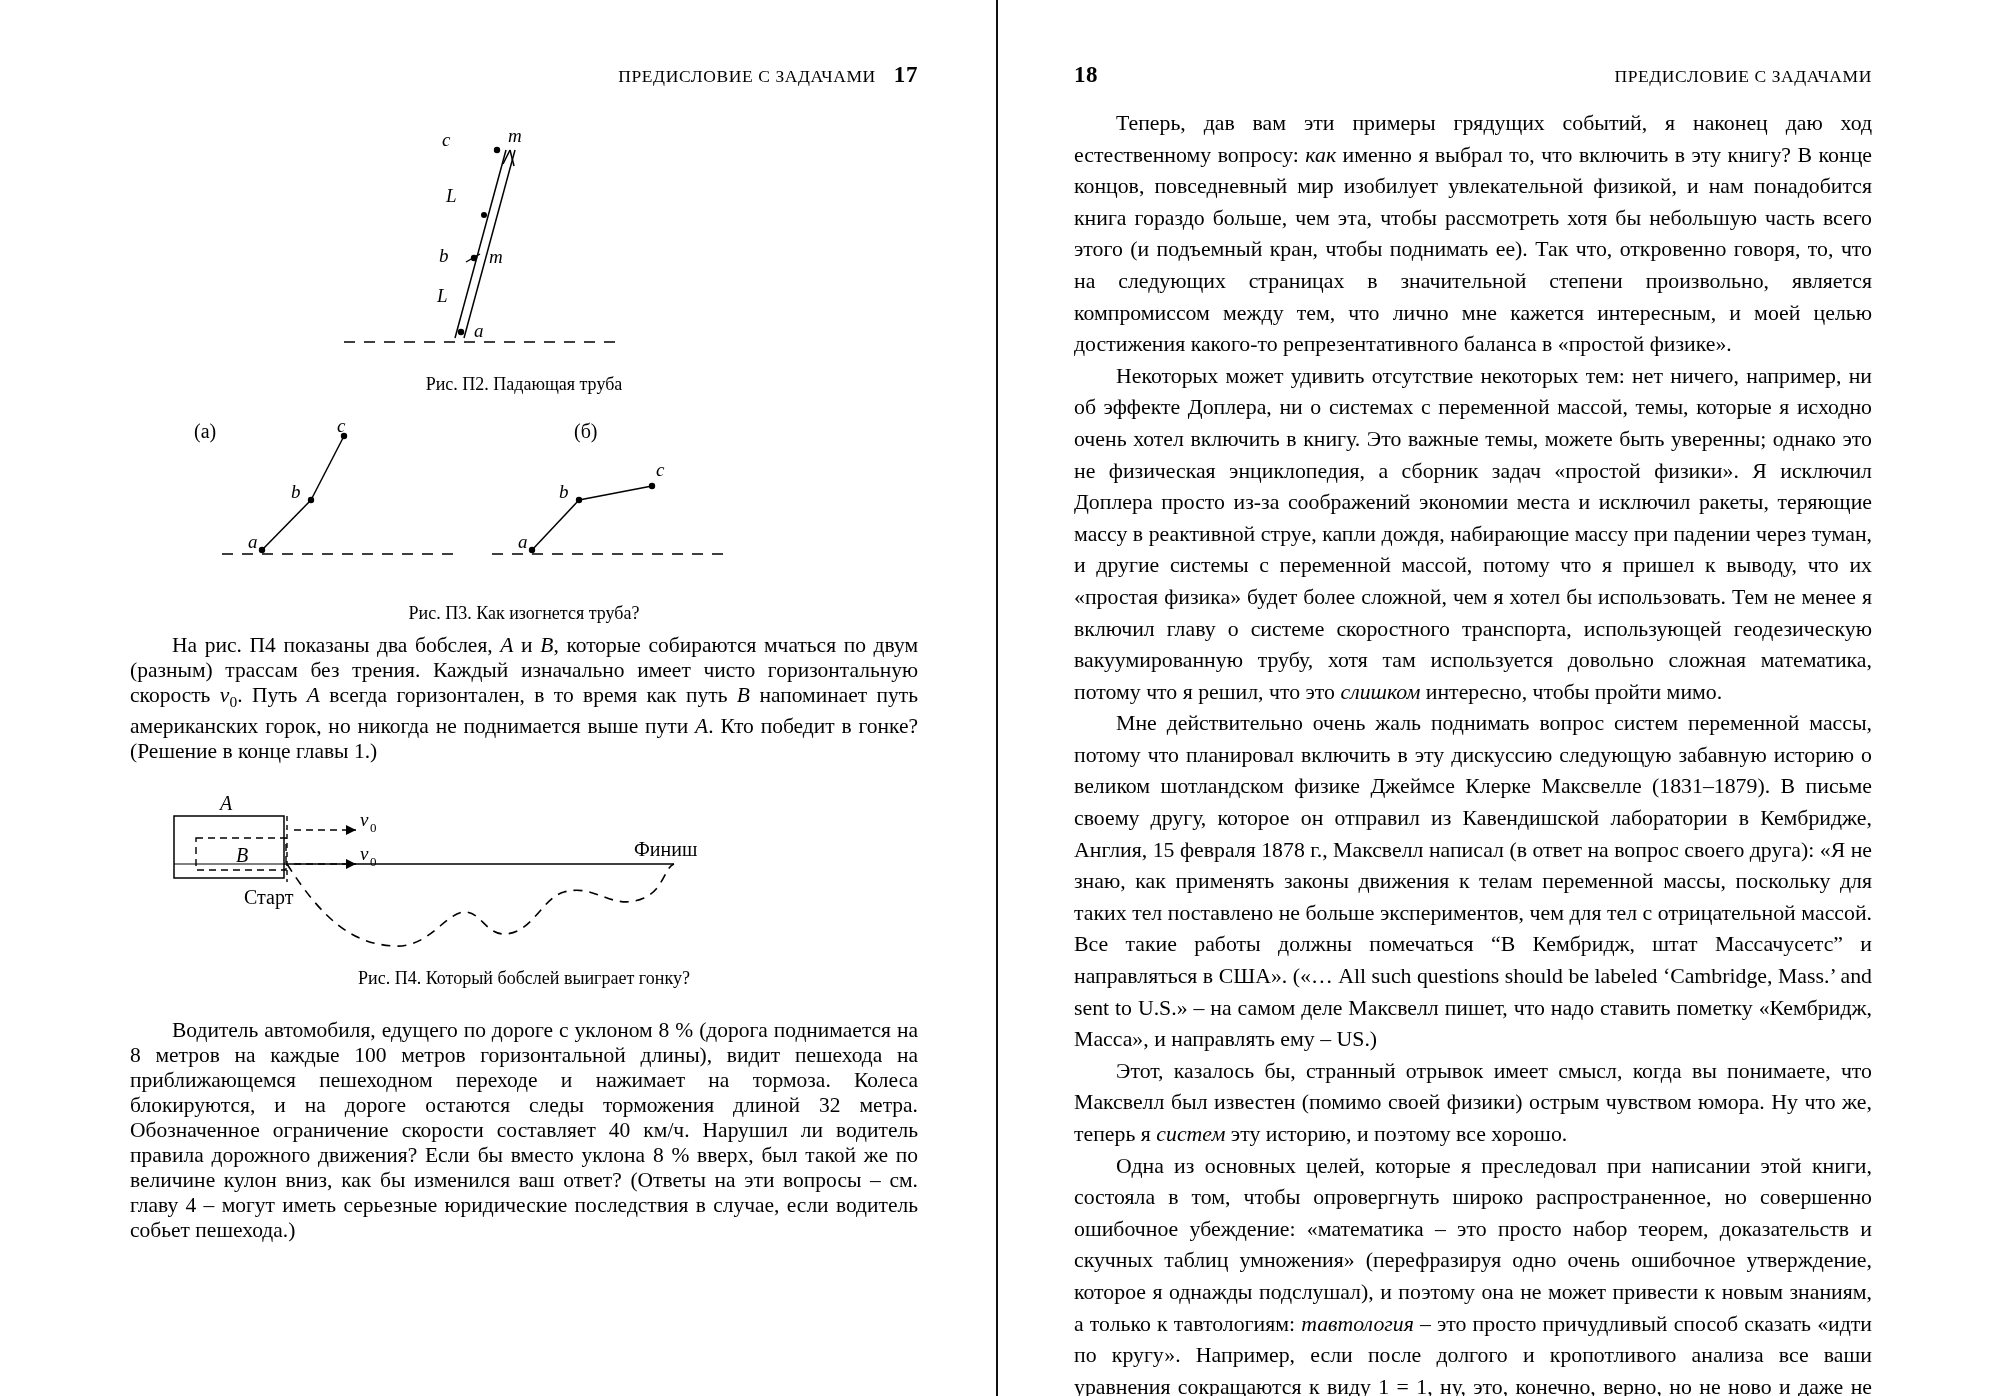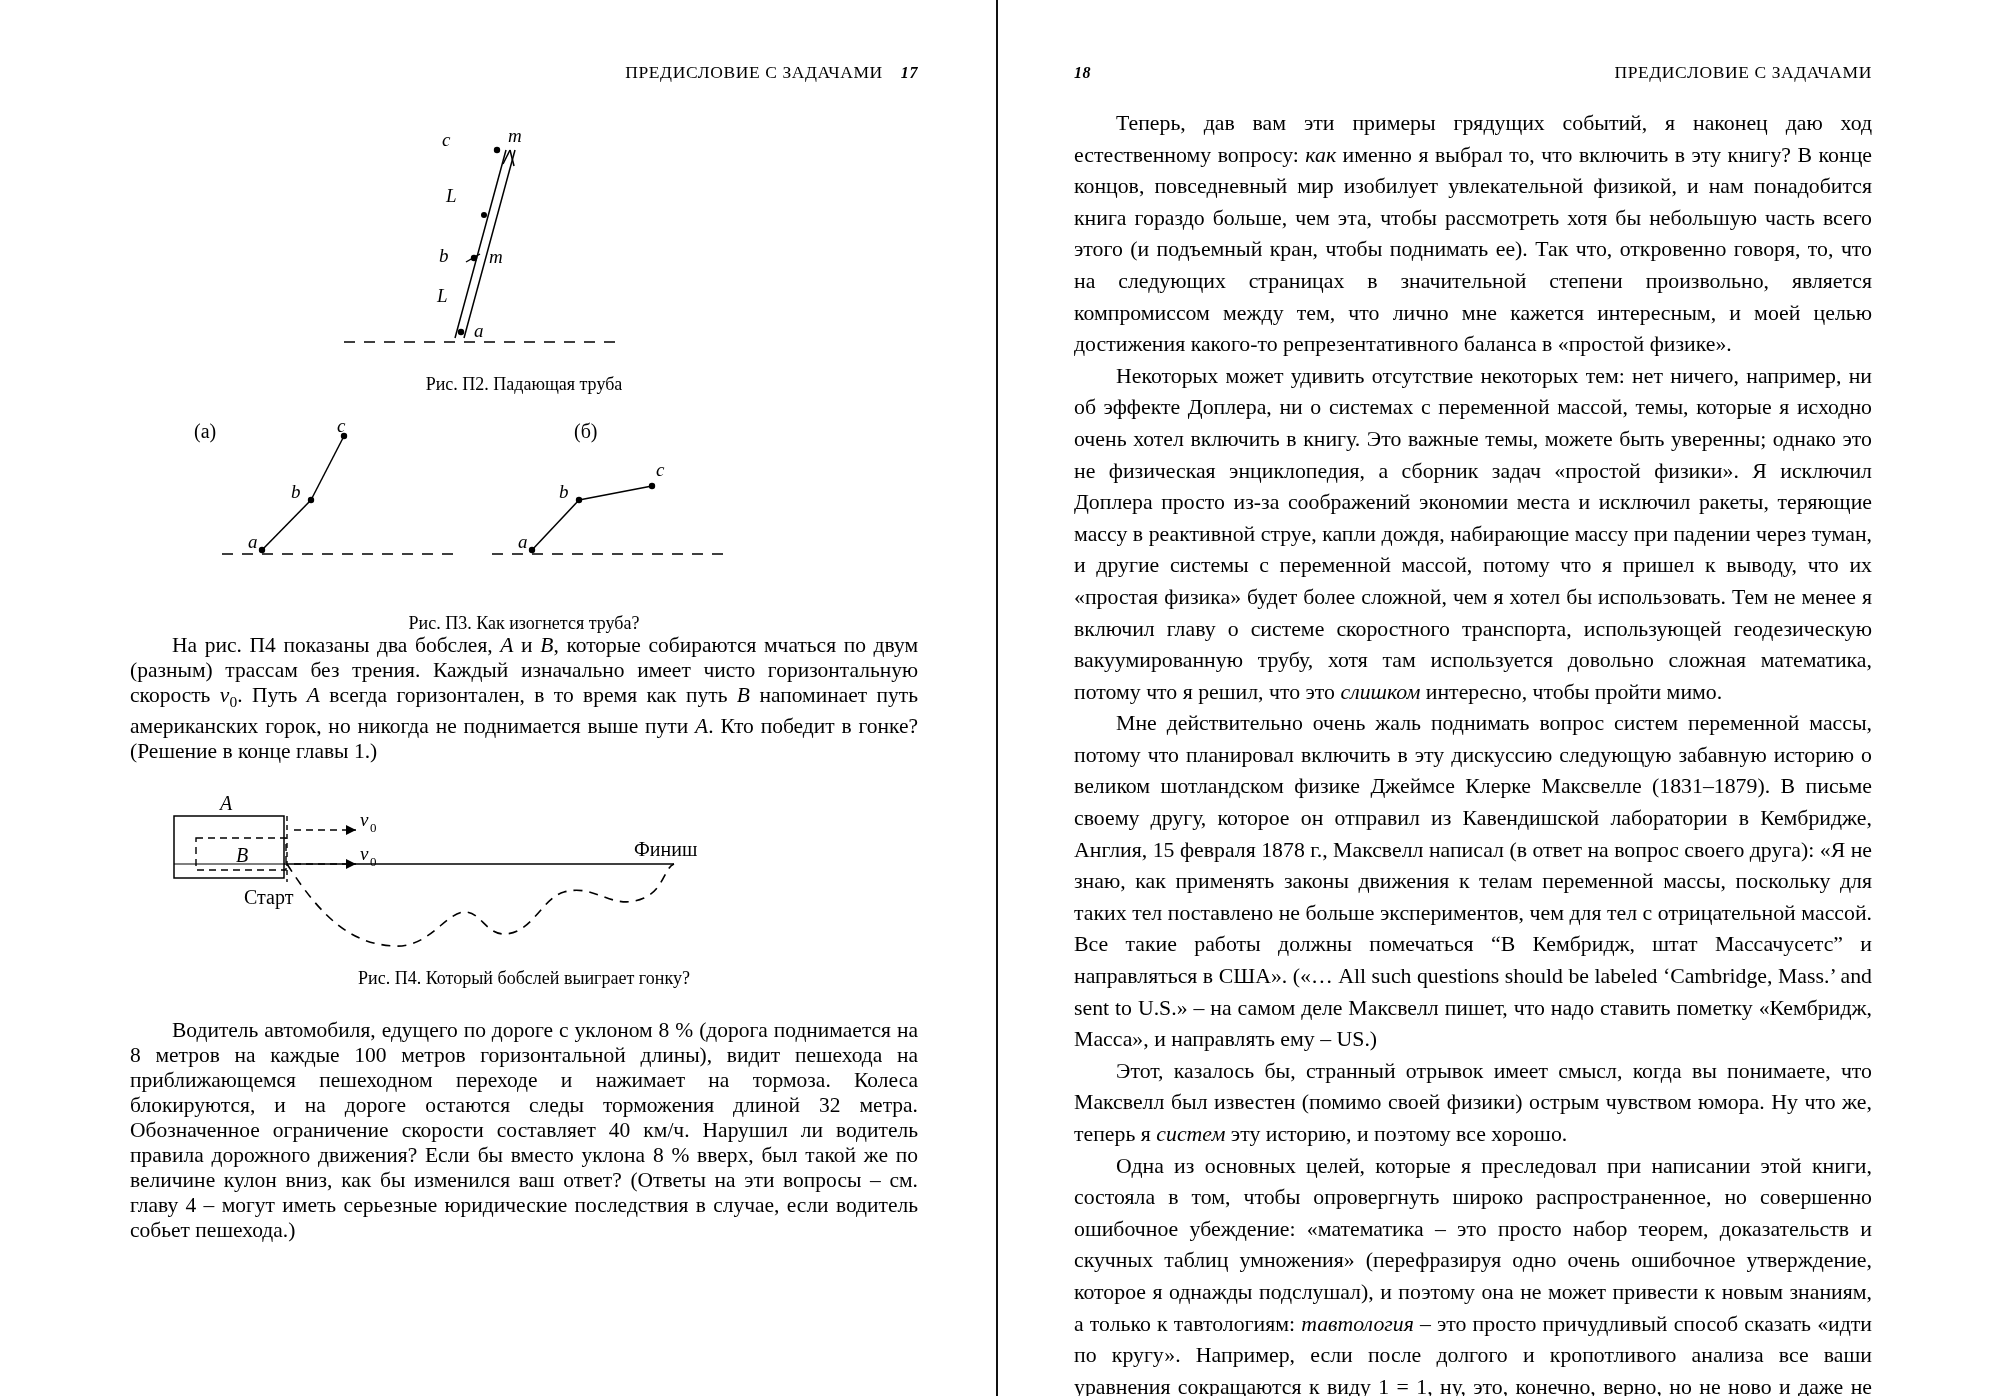--- a/index.html
+++ b/index.html
@@ -52,22 +52,21 @@
   .runhead-left {
     justify-content: flex-end;
     gap: 18px;
   }
   .runhead-right {
     justify-content: space-between;
     gap: 18px;
   }
   .runhead .folio {
     font-weight: bold;
-    font-size: 16px;
-    font-style: italic;
+    font-size: 23px;
   }
   .runhead .chap {
     text-transform: uppercase;
   }
   p.body {
     margin: 0;
     font-size: 21.5px;
     line-height: 25px;
     text-align: justify;
     text-indent: 42px;
@@ -152,21 +151,21 @@
         <line x1="388" y1="136" x2="435" y2="86" stroke="#000" stroke-width="1.5"></line>
         <line x1="435" y1="86" x2="508" y2="72" stroke="#000" stroke-width="1.5"></line>
         <circle cx="388" cy="136" r="3.2" fill="#000"></circle>
         <circle cx="435" cy="86" r="3.2" fill="#000"></circle>
         <circle cx="508" cy="72" r="3.2" fill="#000"></circle>
         <text x="374" y="134" font-family="Liberation Serif, serif" font-size="19" font-style="italic">a</text>
         <text x="415" y="84" font-family="Liberation Serif, serif" font-size="19" font-style="italic">b</text>
         <text x="512" y="62" font-family="Liberation Serif, serif" font-size="19" font-style="italic">c</text>
         <text x="430" y="24" font-family="Liberation Serif, serif" font-size="20">(б)</text>
       </svg>
-      <div class="figcaption" style="margin-top:14px;">Рис. П3. Как изогнется труба?</div>
+      <div class="figcaption" style="margin-top:4px;">Рис. П3. Как изогнется труба?</div>
     </div>
 
     <div class="block-gap-3"></div>
 
     <p class="body">
       На рис. П4 показаны два бобслея, <em>A</em> и <em>B</em>, которые собираются мчаться по двум (разным) трассам без трения. Каждый изначально имеет чисто горизонтальную скорость <em>v</em><span style="font-size:0.72em;vertical-align:sub;">0</span>. Путь <em>A</em> всегда горизонтален, в то время как путь <em>B</em> напоминает путь американских горок, но никогда не поднимается выше пути <em>A</em>. Кто победит в гонке? (Решение в конце главы 1.)
     </p>
 
     <div class="block-gap-2"></div>
 

